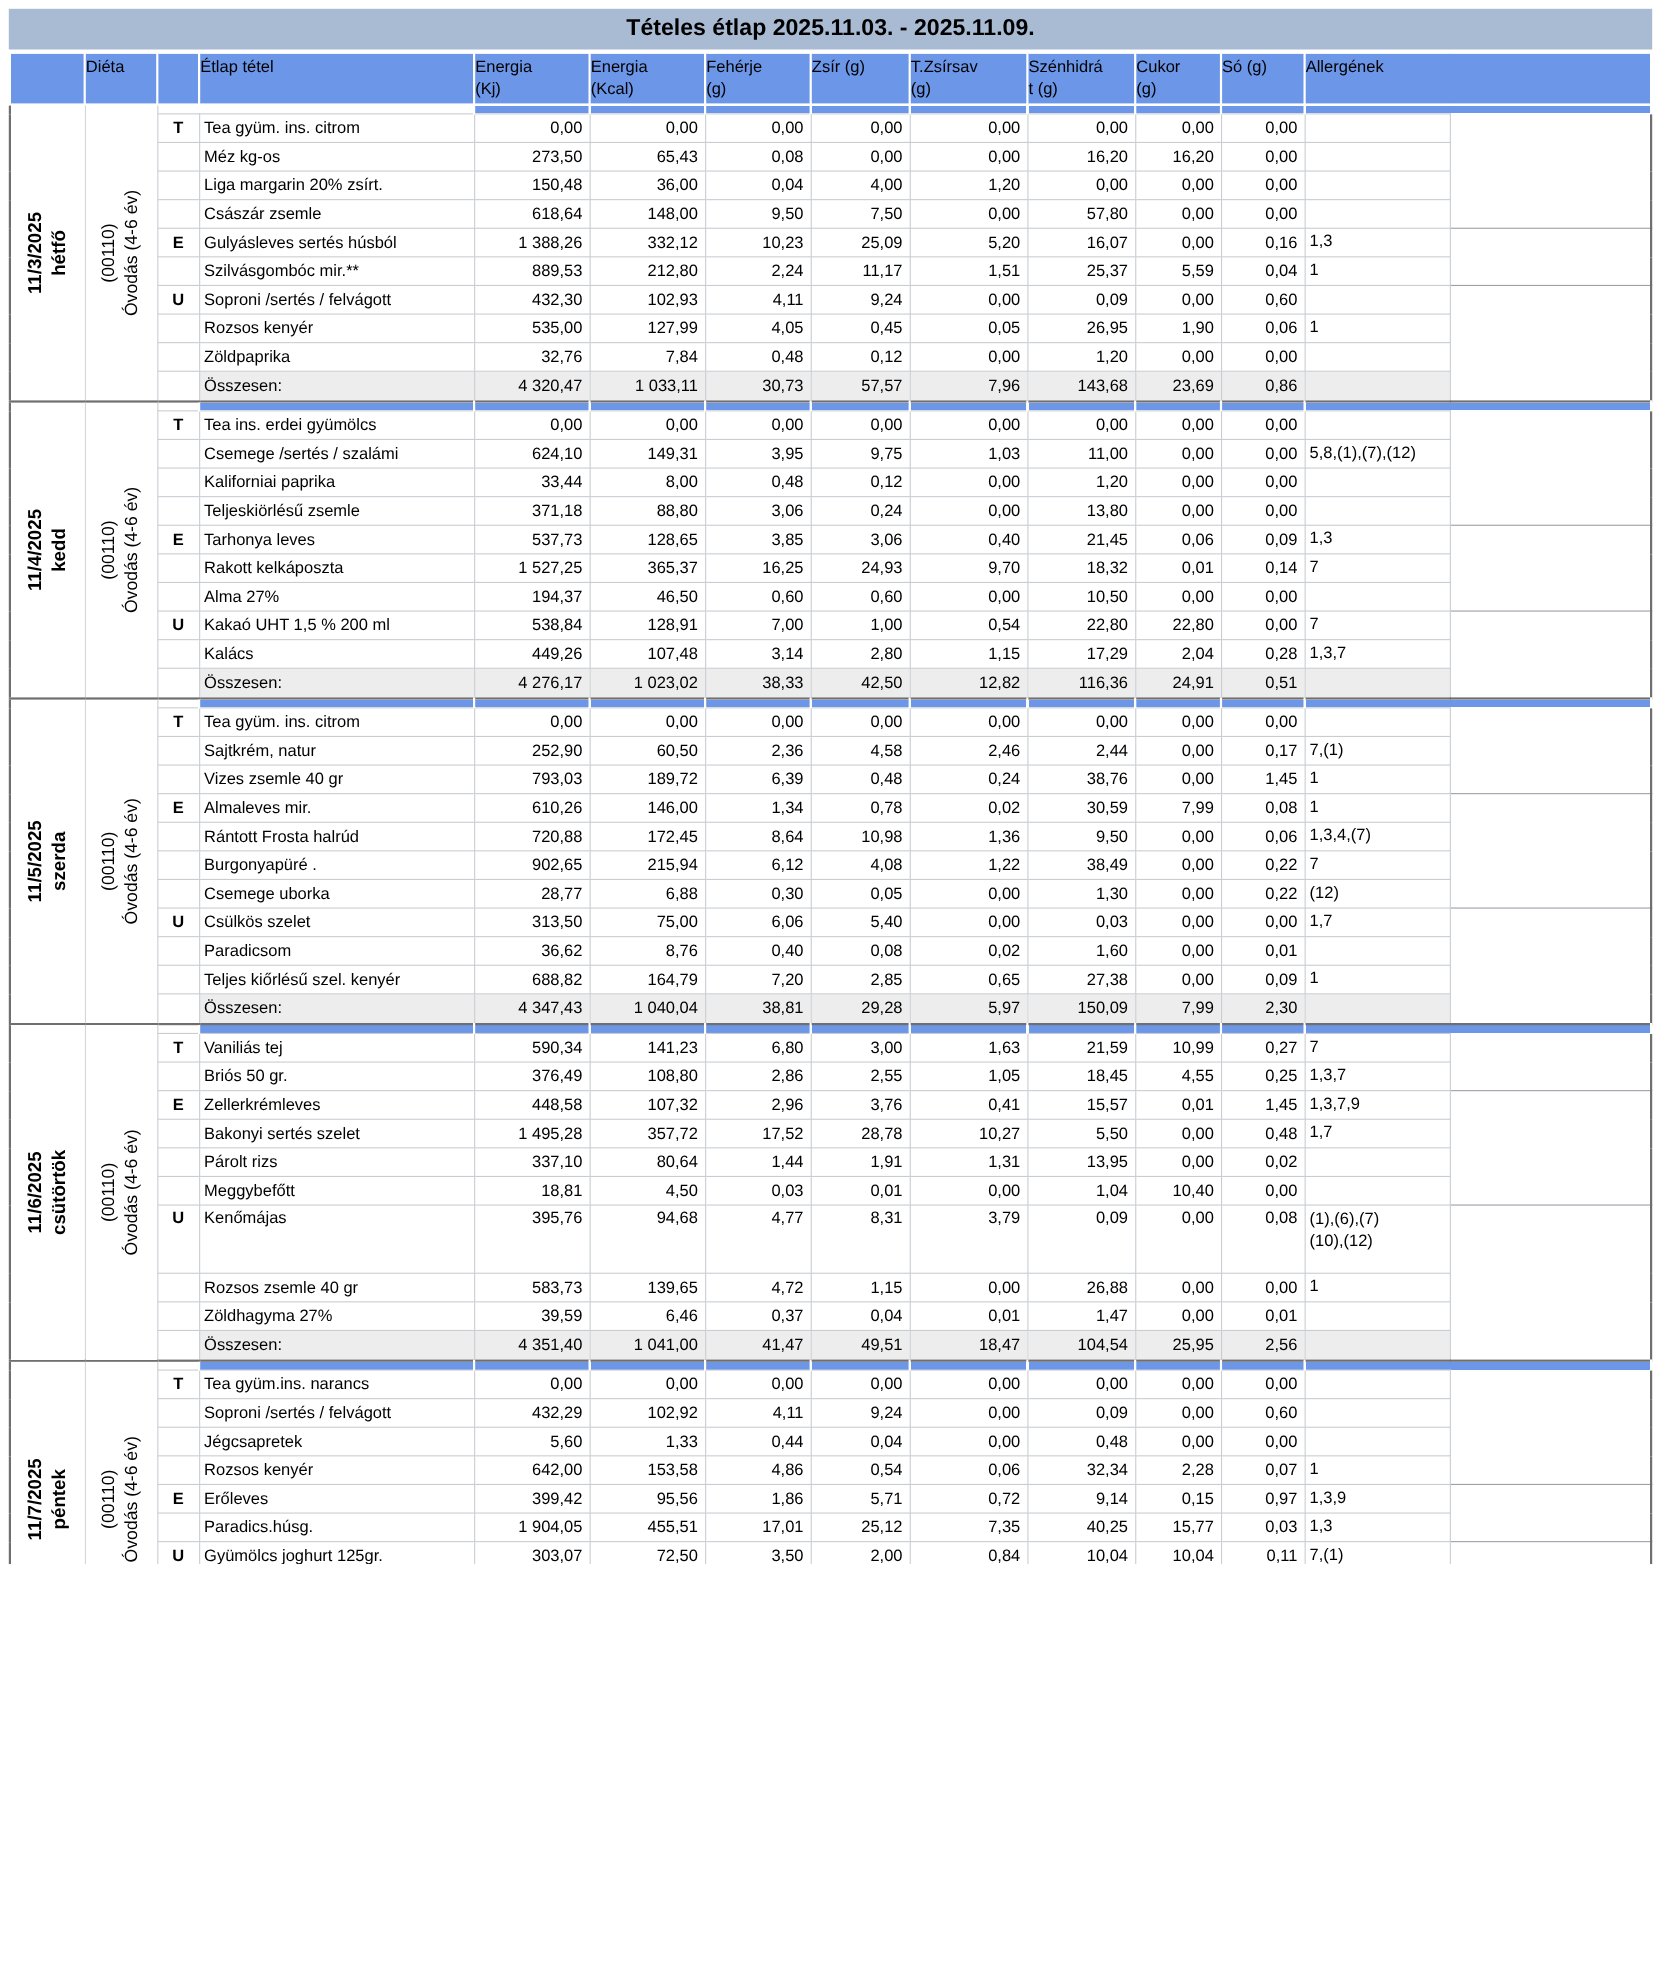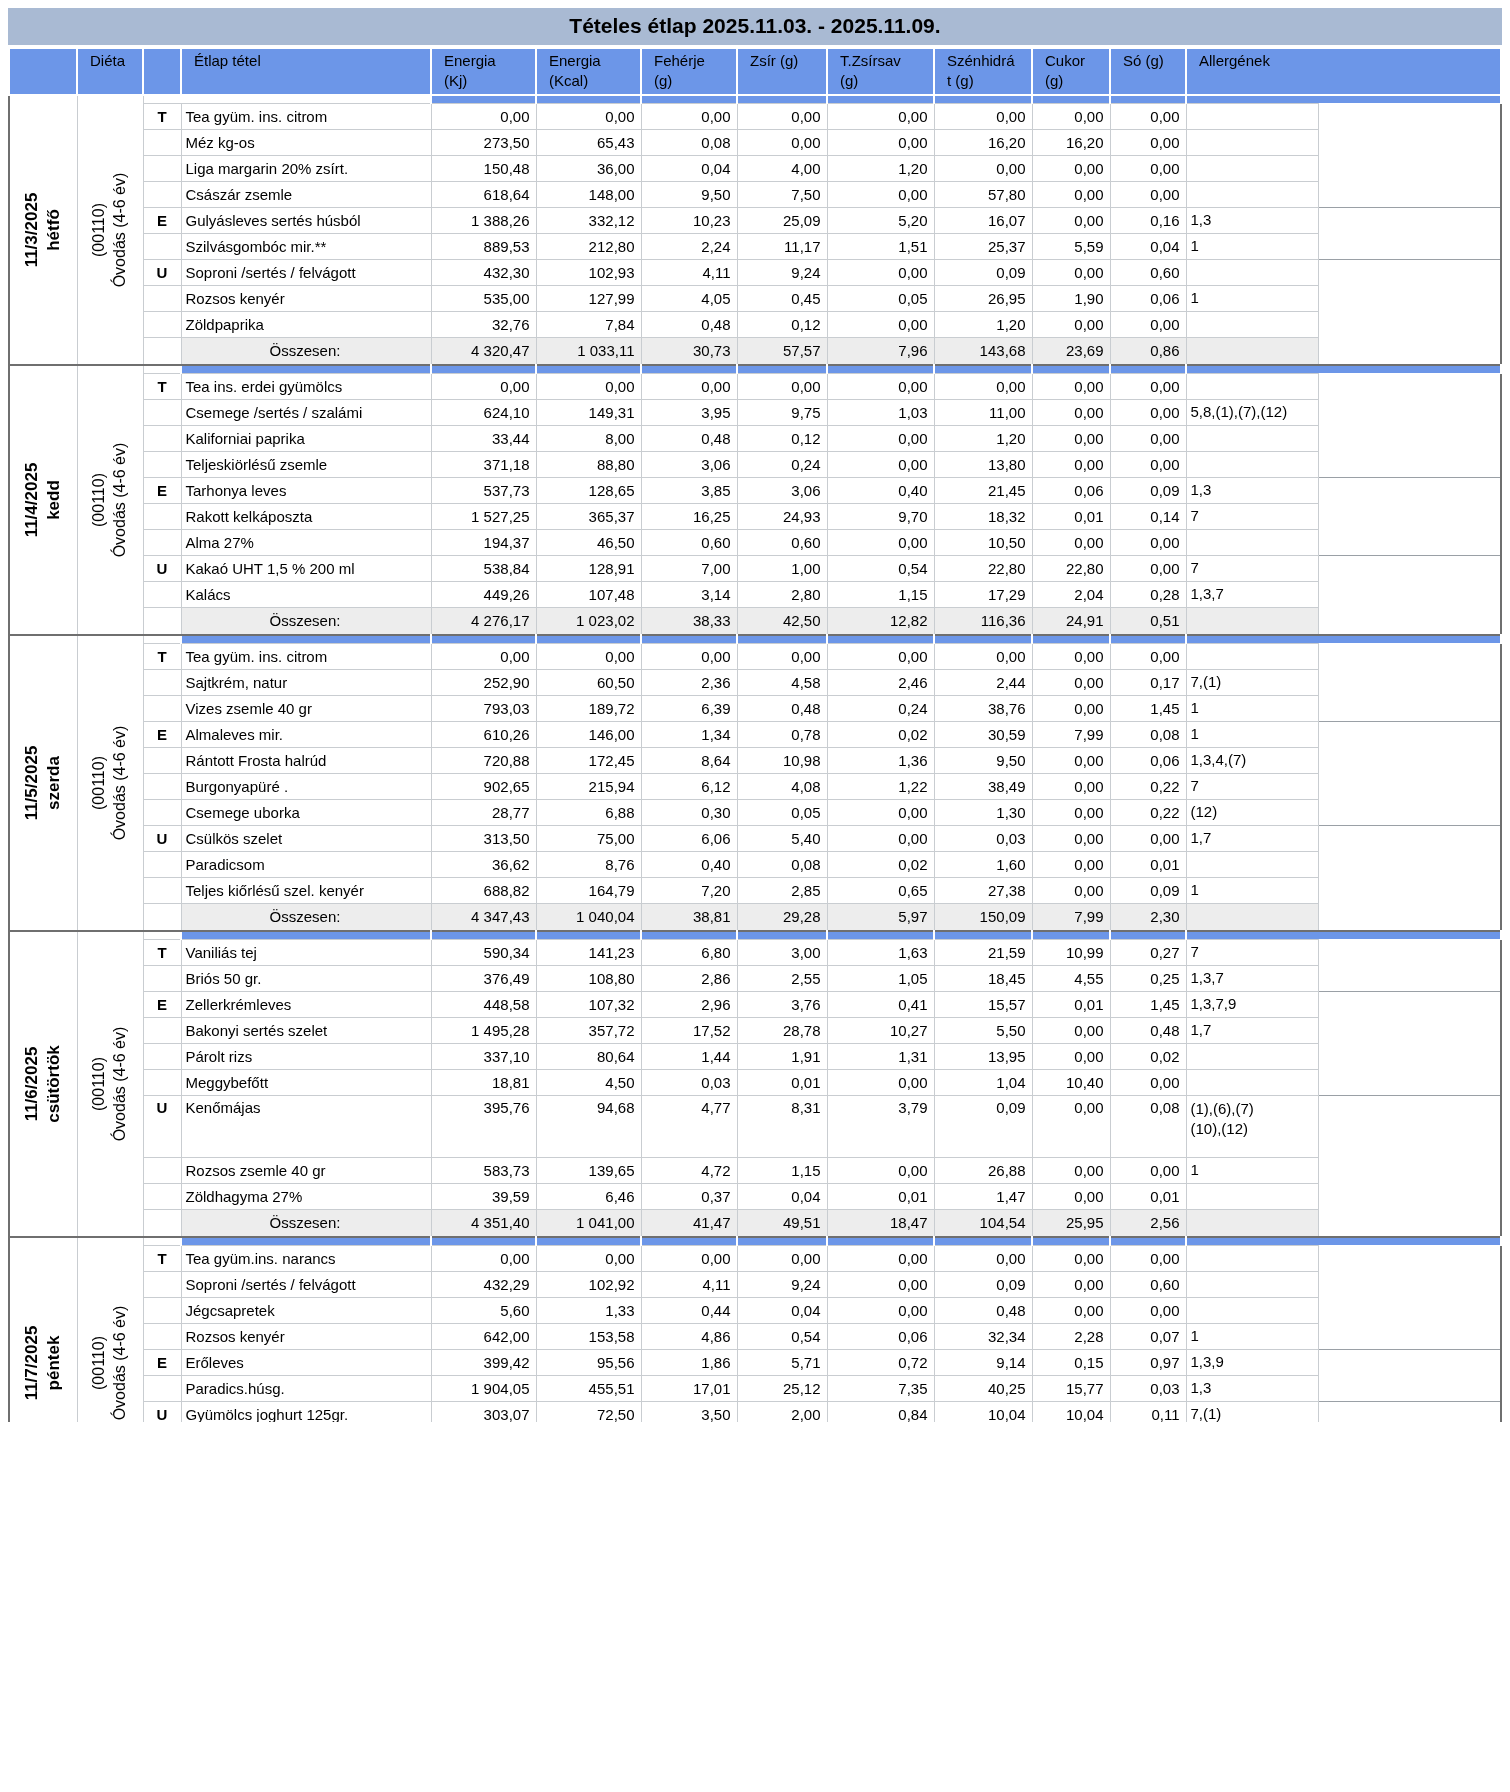--- a/index.html
+++ b/index.html
@@ -35,21 +35,21 @@
     width:1494px;
     border:2px solid var(--dark);
   }
   th{
     background:var(--blue);
     border:2px solid #ffffff;
     font-weight:normal;
     font-size:15px;
     text-align:left;
     vertical-align:top;
-    padding:2px 12px;
+    padding:2px 0;
     white-space:pre-line;
     height:46px;
     line-height:1.35;
     margin-left:20px;
   }
   td{
     border:1px solid var(--grid);
     font-size:15px;
     padding:1px 4px;
     overflow:hidden;
@@ -78,21 +78,21 @@
     white-space:pre;
     text-align:center;
     line-height:1.3;
   }
   .day-rot{font-weight:bold;font-size:17px;}
   .diet-rot{font-size:16px;}
   td.letter-cell{text-align:center;font-weight:bold;padding:1px 2px;}
   td.item-cell{text-align:left;}
   td.num-cell{text-align:right;padding-right:6px;}
   td.allergen-cell{text-align:left;white-space:pre-line;line-height:1.35;}
-  td.total-label{text-align:center;padding-right:6px;}
+  td.total-label{text-align:left;padding-right:6px;}
   td.spacer-cell{border:0;background:#ffffff;}
   .footer{position:relative;height:90px;}
   .sig{position:absolute;top:14px;font-size:16px;line-height:28px;}
   .sig-1{left:177px;}
   .sig-2{left:640px;}
   .sig-3{left:1025px;}
 </style>
 </head>
 <body>
 

